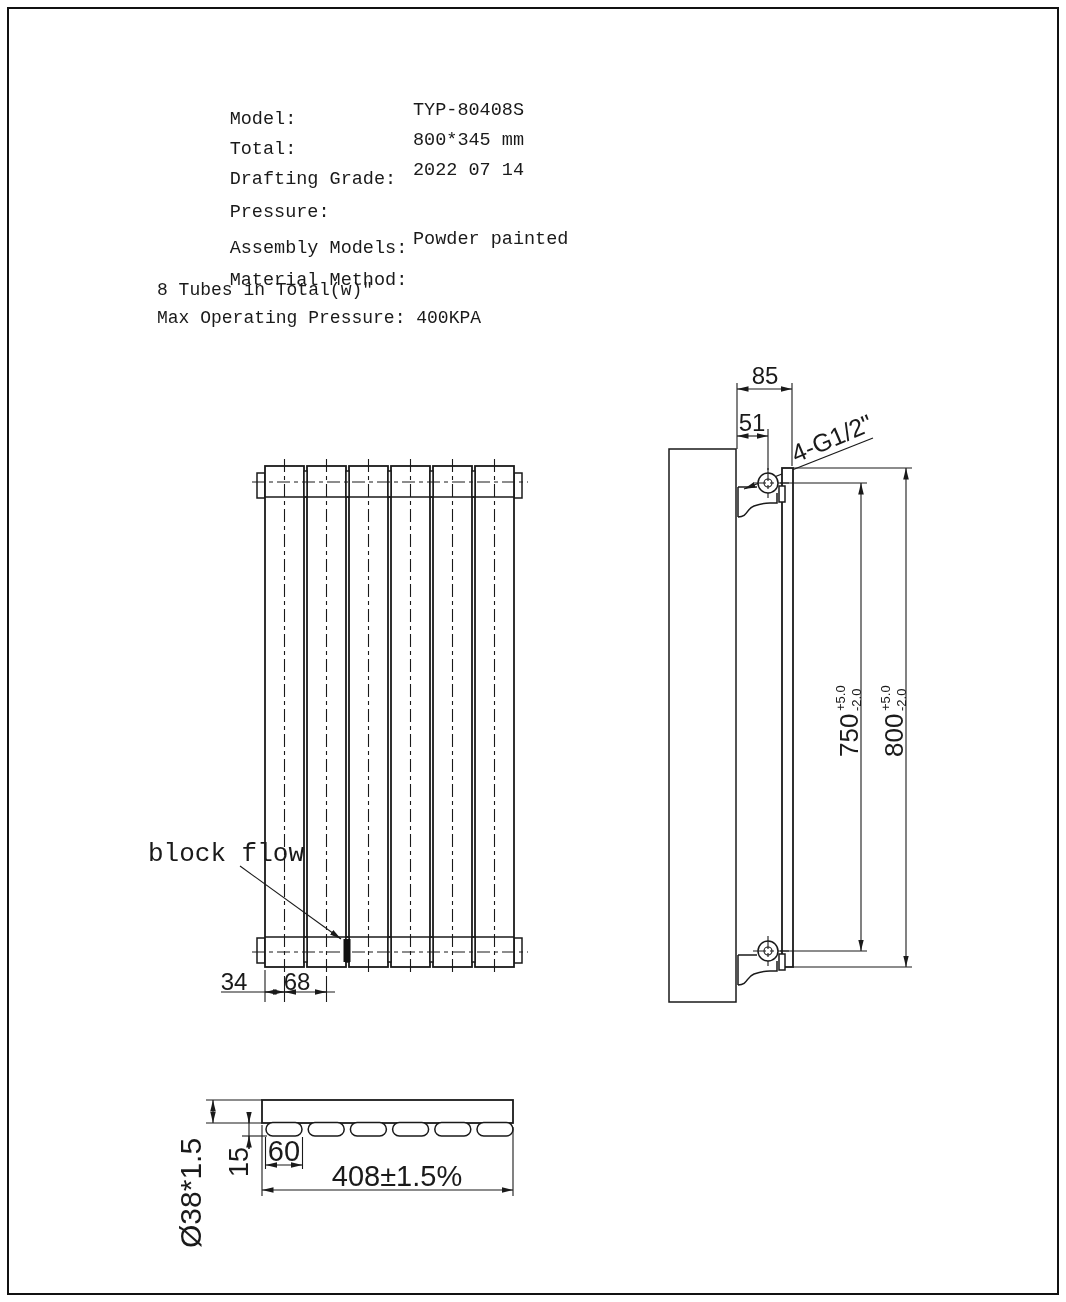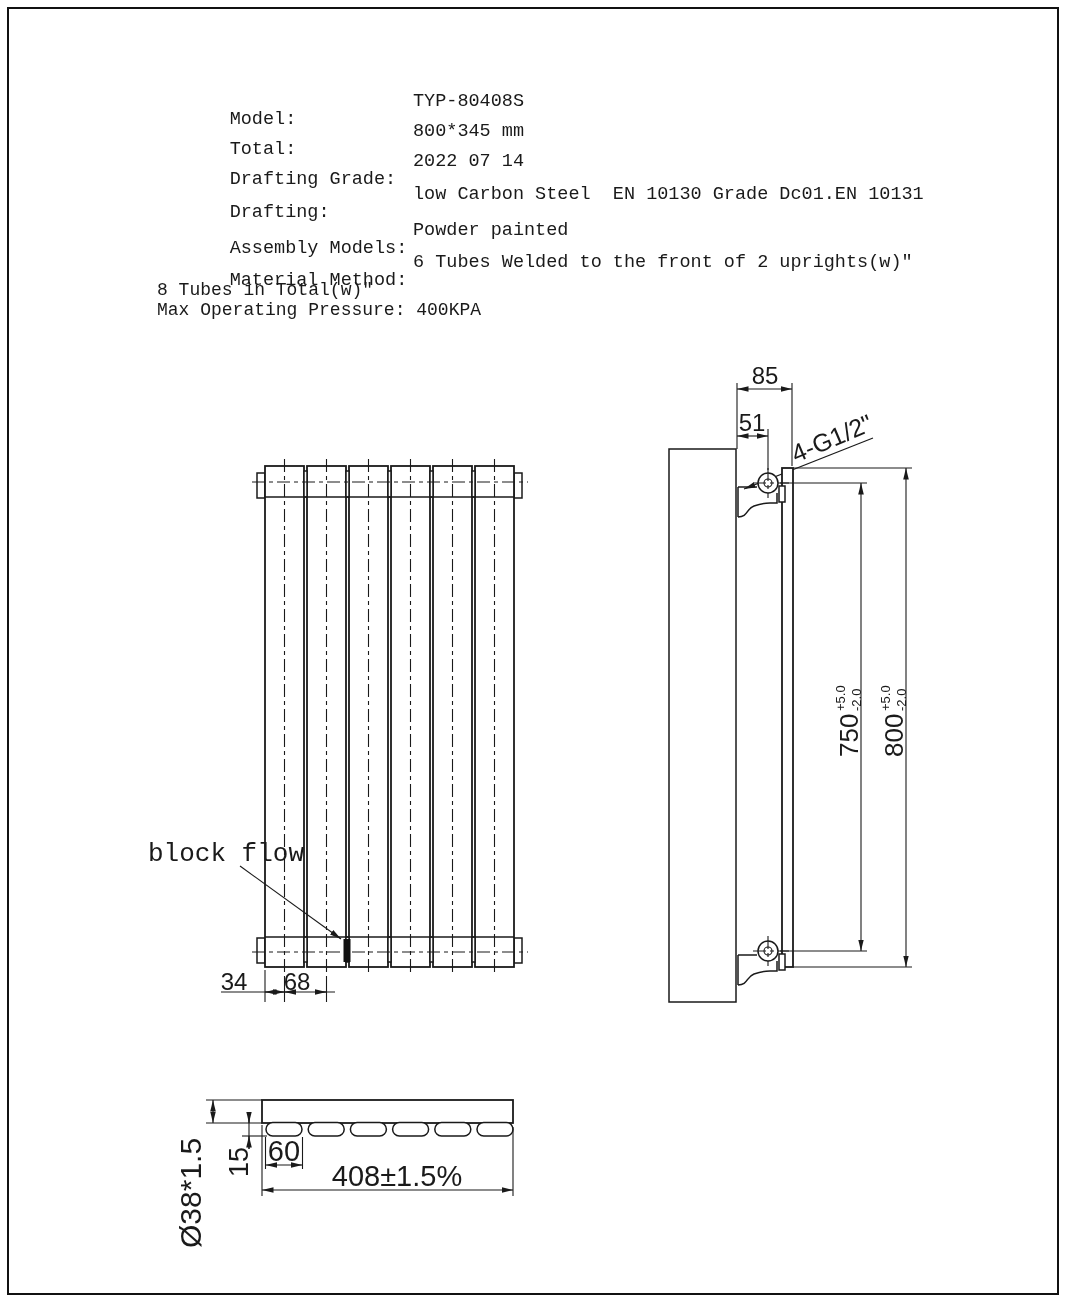--- a/index.html
+++ b/index.html
@@ -1,21 +1,21 @@
 <!DOCTYPE html>
 <html><head>
 <meta charset="utf-8">
 <style>
   html,body{margin:0;padding:0;background:#fff;}
   .root{position:relative;width:1066px;height:1302px;background:#fff;overflow:hidden;
         font-family:"Liberation Mono",monospace;color:#1a1a1a;}
   .frame{position:absolute;left:7px;top:7px;right:7px;bottom:7px;border:2px solid #111;pointer-events:none;}
   .info{position:absolute;left:0;top:0;width:1066px;}
   .spec-row{position:absolute;left:163px;width:900px;height:22px;font-size:18.5px;white-space:pre;}
-  .spec-row .val{position:absolute;left:250px;top:3px;white-space:pre;}
+  .spec-row .val{position:absolute;left:250px;top:12px;white-space:pre;}
   .spec-extra{position:absolute;left:157px;width:900px;height:22px;font-size:18px;white-space:pre;}
   svg{position:absolute;left:0;top:0;}
   .obj{stroke:#1a1a1a;stroke-width:1.8;fill:none;}
   .obj2{stroke:#1a1a1a;stroke-width:1.5;fill:none;}
   .thin{stroke:#1a1a1a;stroke-width:1.1;fill:none;}
   .cl{stroke:#1a1a1a;stroke-width:1.1;fill:none;stroke-dasharray:13 4 4 4;}
   .wfill{fill:#ffffff;}
   text{fill:#1a1a1a;font-family:"Liberation Sans",sans-serif;}
   .dimtxt{font-size:24px;}
   .dimtxt-lg{font-size:29px;}
@@ -34,33 +34,31 @@
     </div>
     <div class="spec-row" style="top:118px">
       <span>Total:</span>
       <span class="val">800*345 mm</span>
     </div>
     <div class="spec-row" style="top:148px">
       <span>Drafting Grade:</span>
       <span class="val">2022 07 14</span>
     </div>
     <div class="spec-row" style="top:181px">
-      <span>Drafting:</span>
-      <span class="val">low Carbon Steel  EN 10130 Grade Dc01.EN 10131</span>
+      <span>Pressure:</span>
     </div>
     <div class="spec-row" style="top:217px">
       <span>Assembly Models:</span>
       <span class="val">Powder painted</span>
     </div>
     <div class="spec-row" style="top:249px">
       <span>Material Method:</span>
-      <span class="val">6 Tubes Welded to the front of 2 uprights(w)″</span>
     </div>
     <div class="spec-extra" style="top:280px">8 Tubes in Total(w)″</div>
-    <div class="spec-extra" style="top:300px">Max Operating Pressure: 400KPA</div>
+    <div class="spec-extra" style="top:308px">Max Operating Pressure: 400KPA</div>
   </div>
 
   <svg width="1066" height="1302" viewBox="0 0 1066 1302">
     <defs>
       <marker id="arr" viewBox="0 0 12 8" refX="11.5" refY="4" markerWidth="12" markerHeight="8" markerUnits="userSpaceOnUse" orient="auto-start-reverse">
         <path d="M0,1.2 L11.5,4 L0,6.8 Z" fill="#1a1a1a"></path>
       </marker>
       <pattern id="brickpat" x="669" y="449" width="34" height="28" patternUnits="userSpaceOnUse">
         <path d="M0,0.5 H34 M0,14.5 H34 M10,0 V14 M27,14 V28" stroke="#1a1a1a" stroke-width="1" fill="none"></path>
       </pattern>

